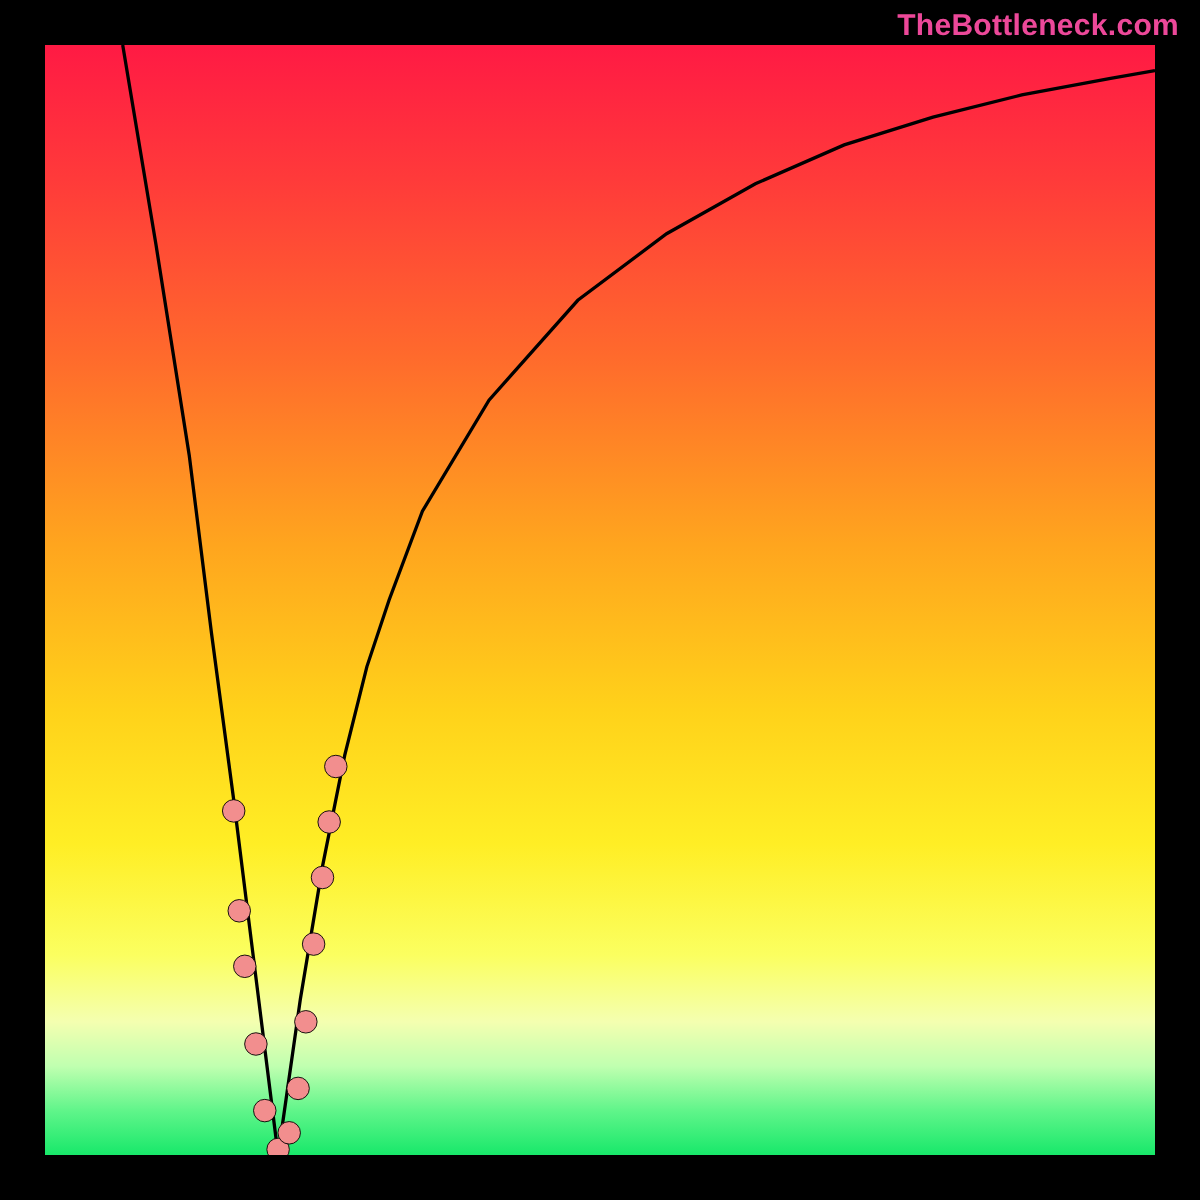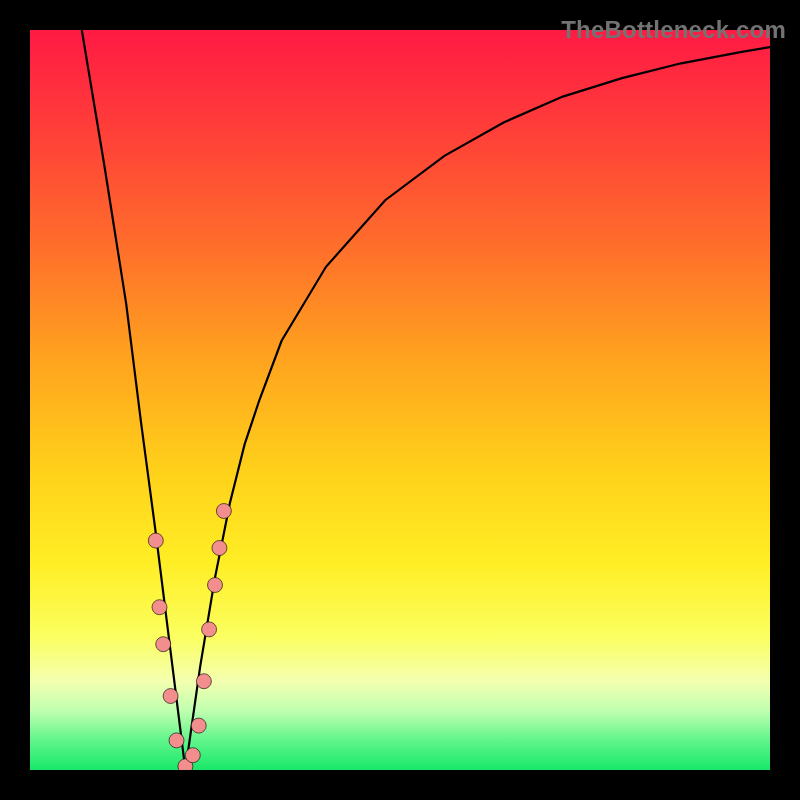--- a/index.html
+++ b/index.html
@@ -30,26 +30,26 @@
       #ffd21a 60%,
       #ffee25 72%,
       #fbff60 82%,
       #f4ffb0 88%,
       #c0ffb0 92%,
       #60f58a 96%,
       #18e86a 100%);
   }
   .watermark {
     position: absolute;
-    top: 16px;
+    top: 6px;
     right: 14px;
     font-family: Arial, Helvetica, sans-serif;
-    font-size: 24px;
+    font-size: 20px;
     font-weight: 600;
-    color: #737373;
+    color: #ec4899;
     letter-spacing: 0.2px;
     user-select: none;
   }
   svg.curve {
     position: absolute;
     left: 0;
     top: 0;
     width: 740px;
     height: 740px;
   }

